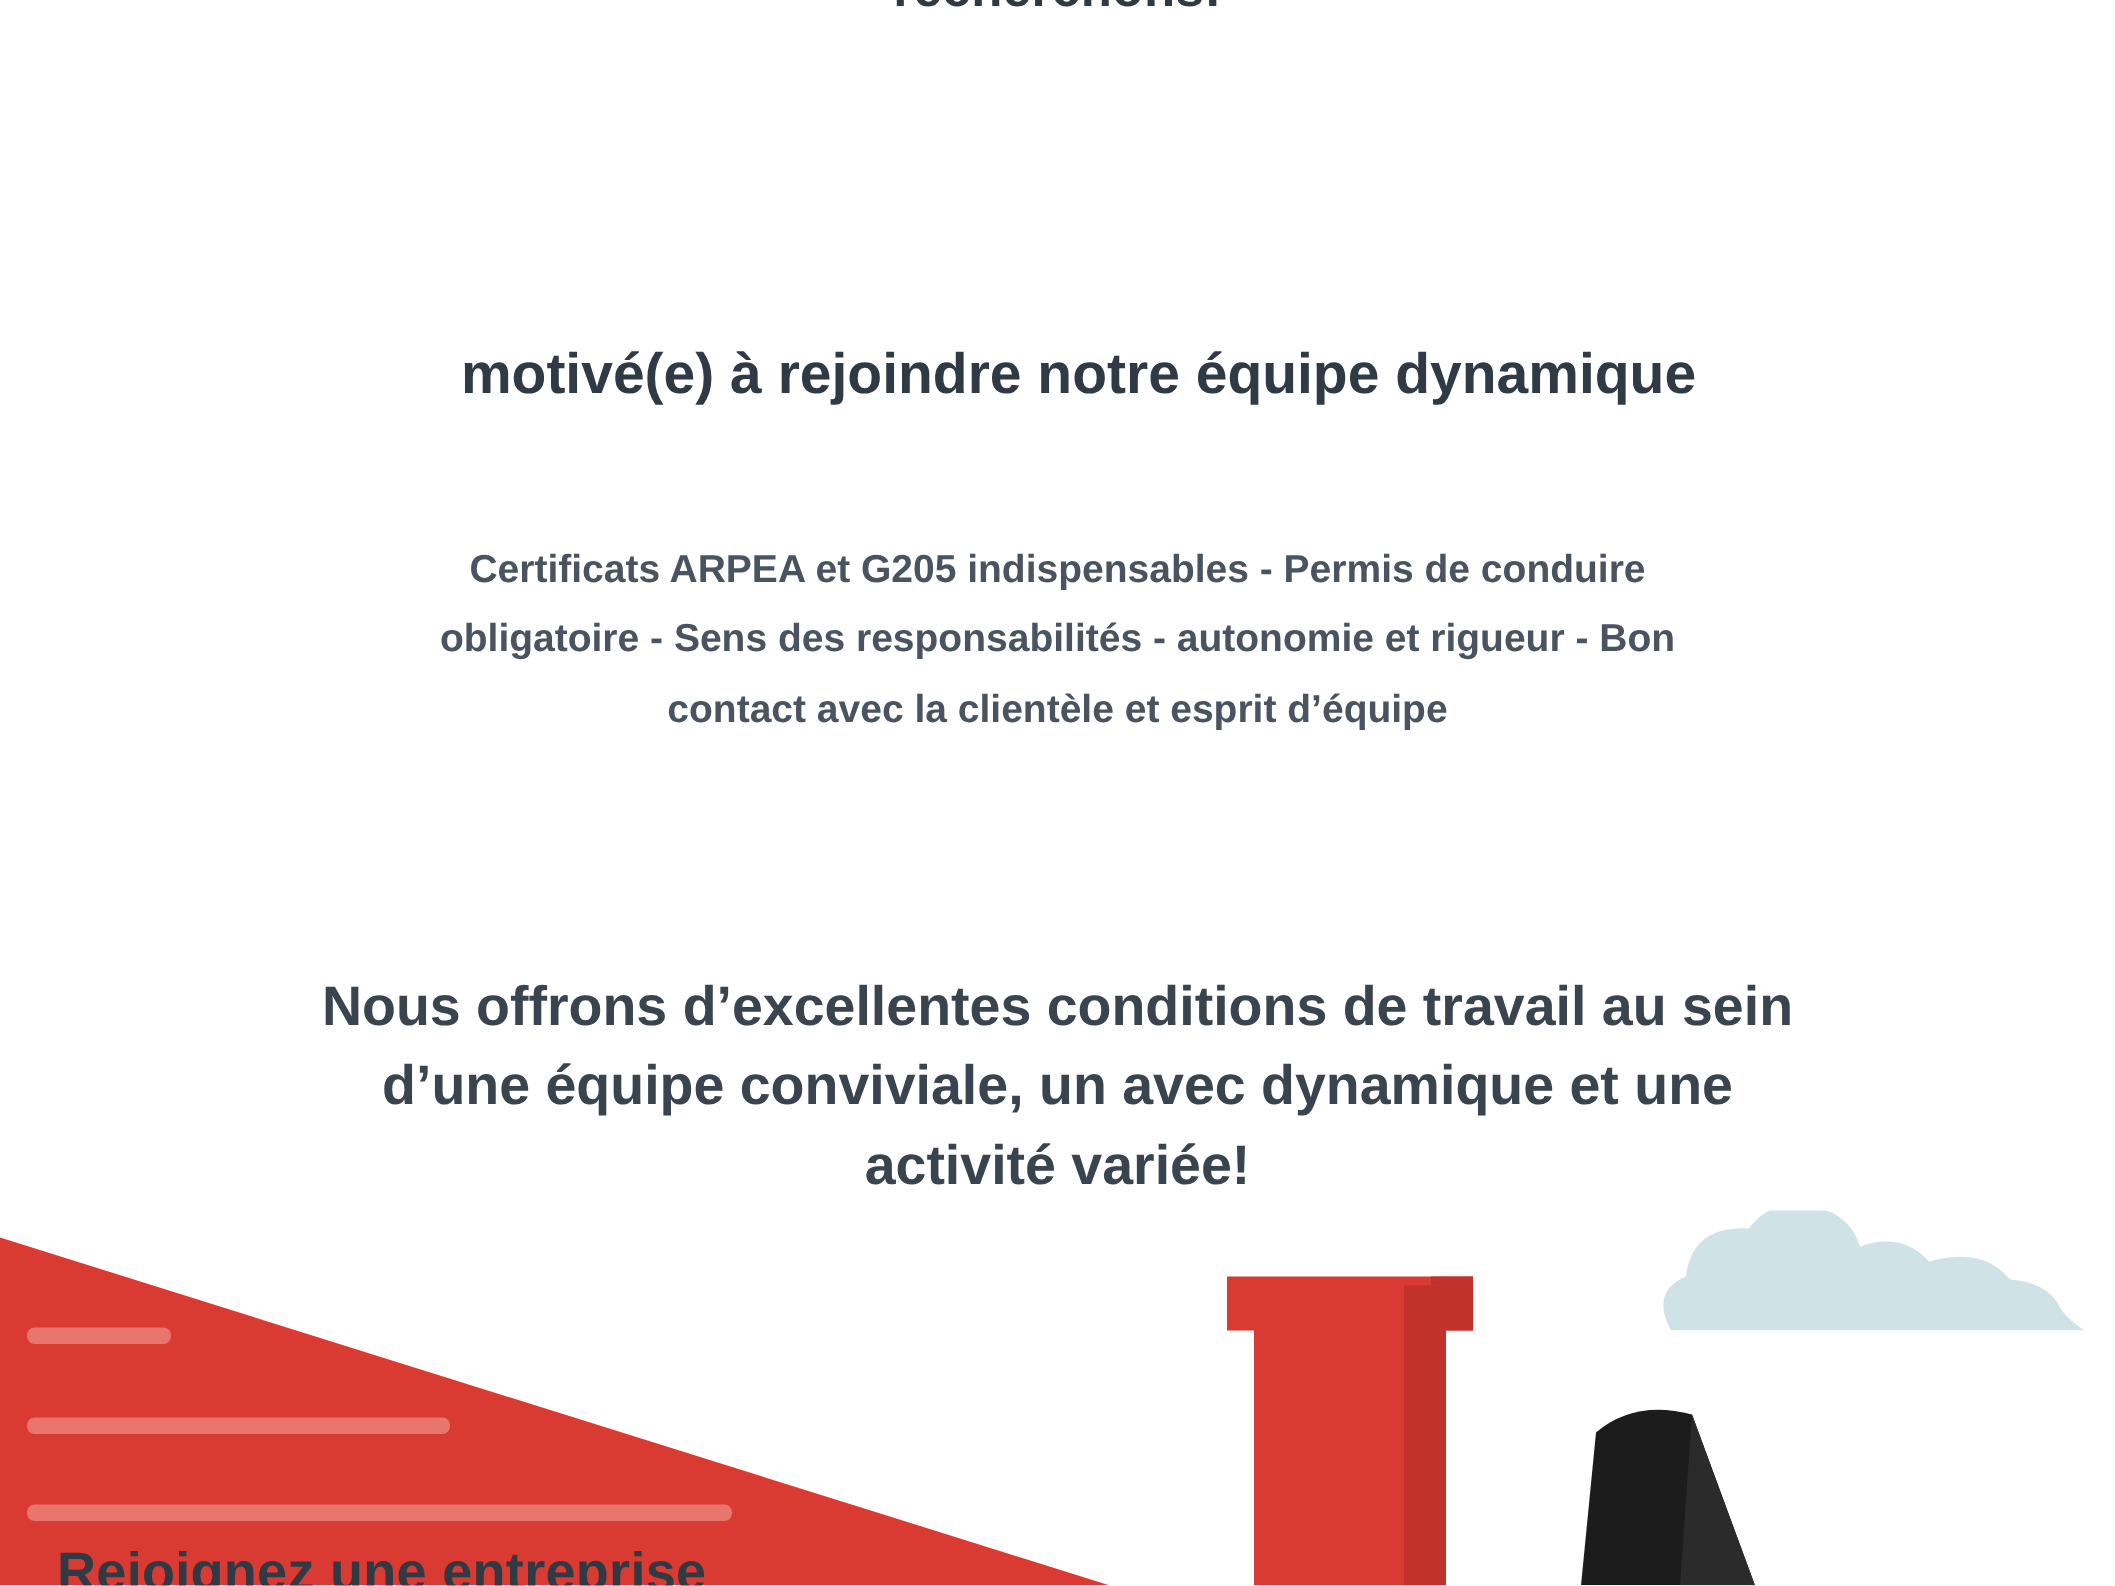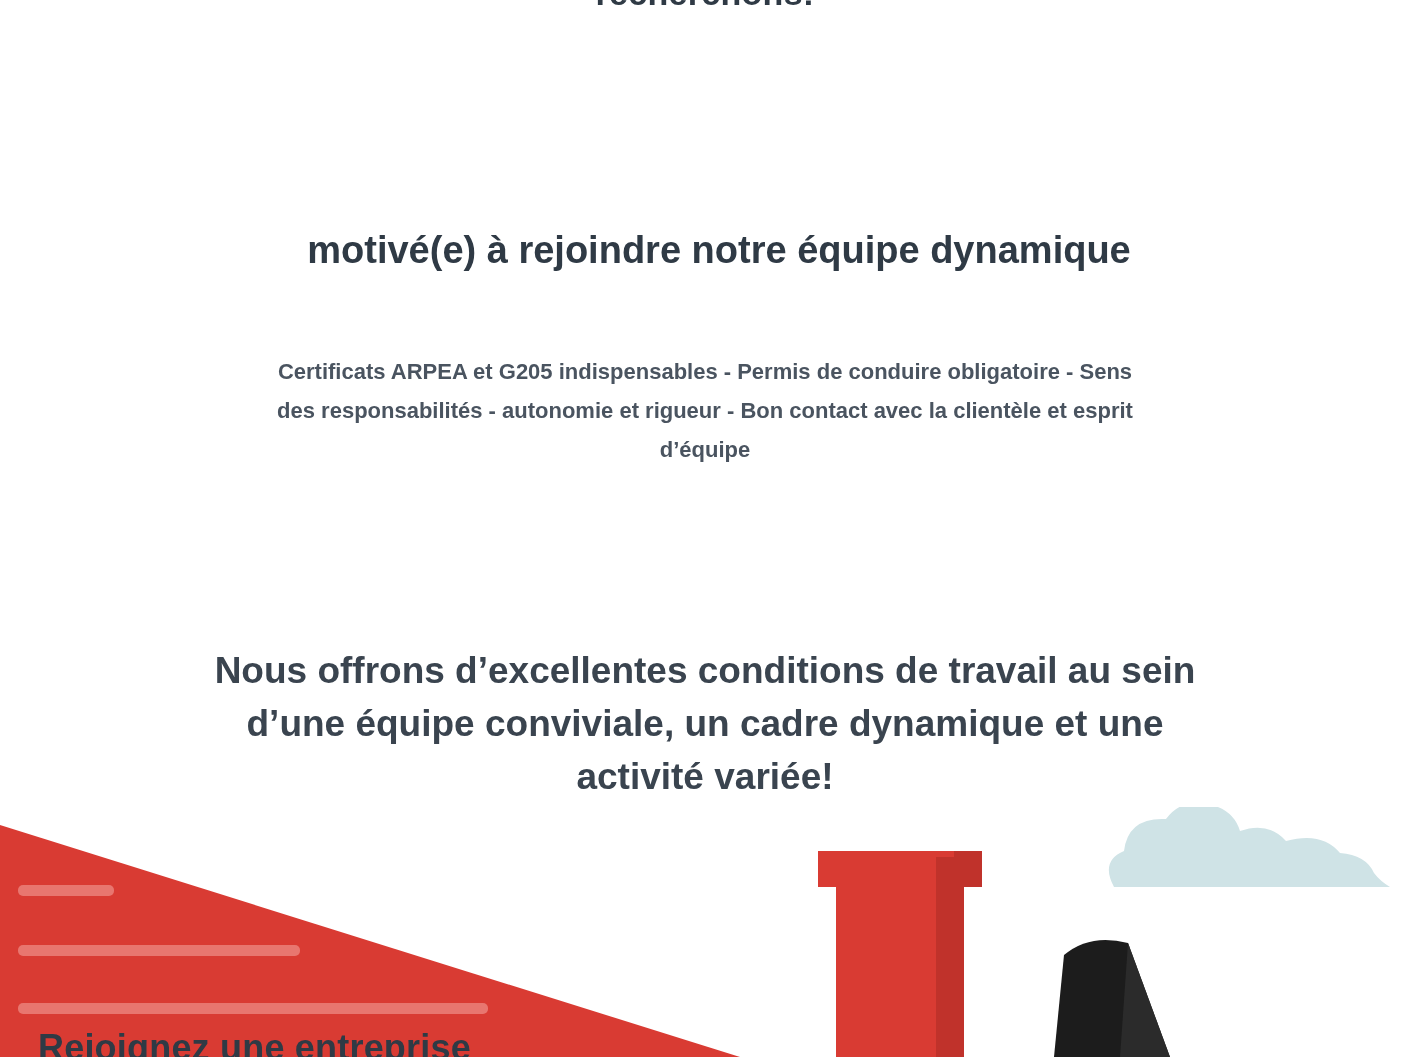--- a/index.html
+++ b/index.html
@@ -64,21 +64,21 @@
   }
 
   
   .requirements {
     position: absolute;
     top: 330px;
     left: 50%;
     transform: translateX(-50%);
     width: 860px;
     text-align: center;
-    font-size: 22px;
+    font-size: 26px;
     line-height: 1.78;
     font-weight: bold;
     color: #4a5460;
   }
 
   
   .offer {
     position: absolute;
     top: 608px;
     left: 50%;
@@ -180,21 +180,21 @@
 
 <div class="poster">
 
   <div class="pretitle">recherchons:</div>
 
 
   <h2 class="subheadline">motivé(e) à rejoindre notre équipe dynamique</h2>
 
   <p class="requirements">Certificats ARPEA et G205 indispensables - Permis de conduire obligatoire - Sens des responsabilités - autonomie et rigueur - Bon contact avec la clientèle et esprit d’équipe</p>
 
-  <p class="offer">Nous offrons d’excellentes conditions de travail au sein d’une équipe conviviale, un cadre dynamique et une activité variée!</p>
+  <p class="offer">Nous offrons d’excellentes conditions de travail au sein d’une équipe conviviale, un avec dynamique et une activité variée!</p>
 
   <div class="illustration">
 
     <div class="roof">
       <svg width="740" height="250" viewBox="0 0 740 250" xmlns="http://www.w3.org/2000/svg">
         <polygon points="0,18 740,250 0,250" fill="#d93b33"></polygon>
         <rect x="18" y="78" width="96" height="11" rx="5" fill="#e8766f"></rect>
         <rect x="18" y="138" width="282" height="11" rx="5" fill="#e8766f"></rect>
         <rect x="18" y="196" width="470" height="11" rx="5" fill="#e8766f"></rect>
       </svg>

